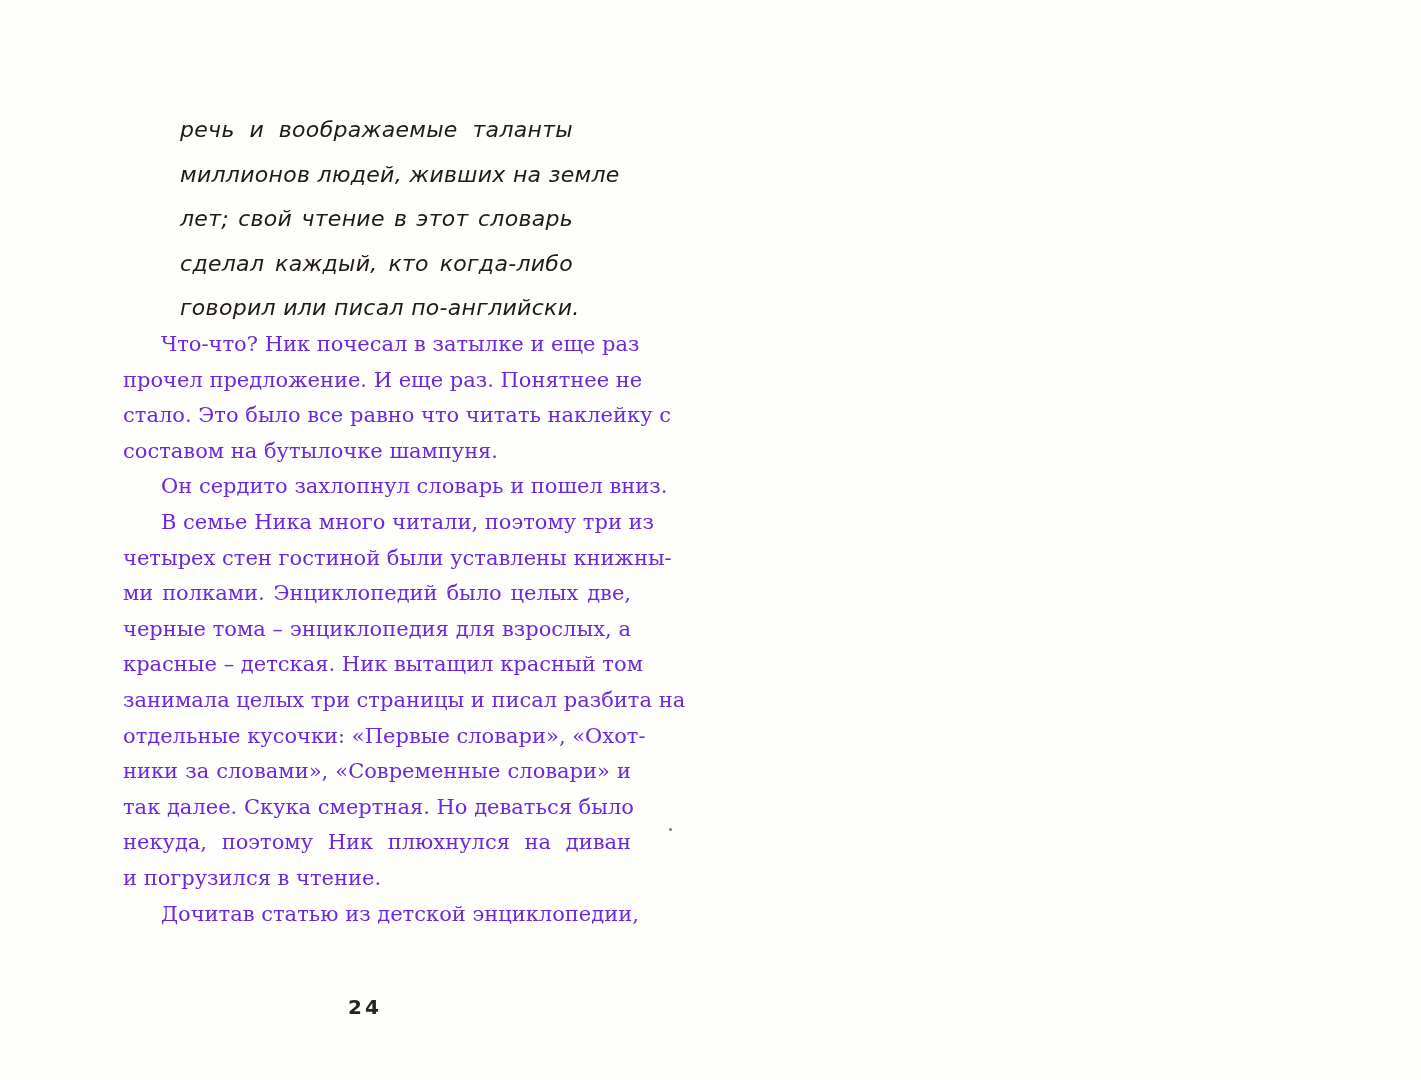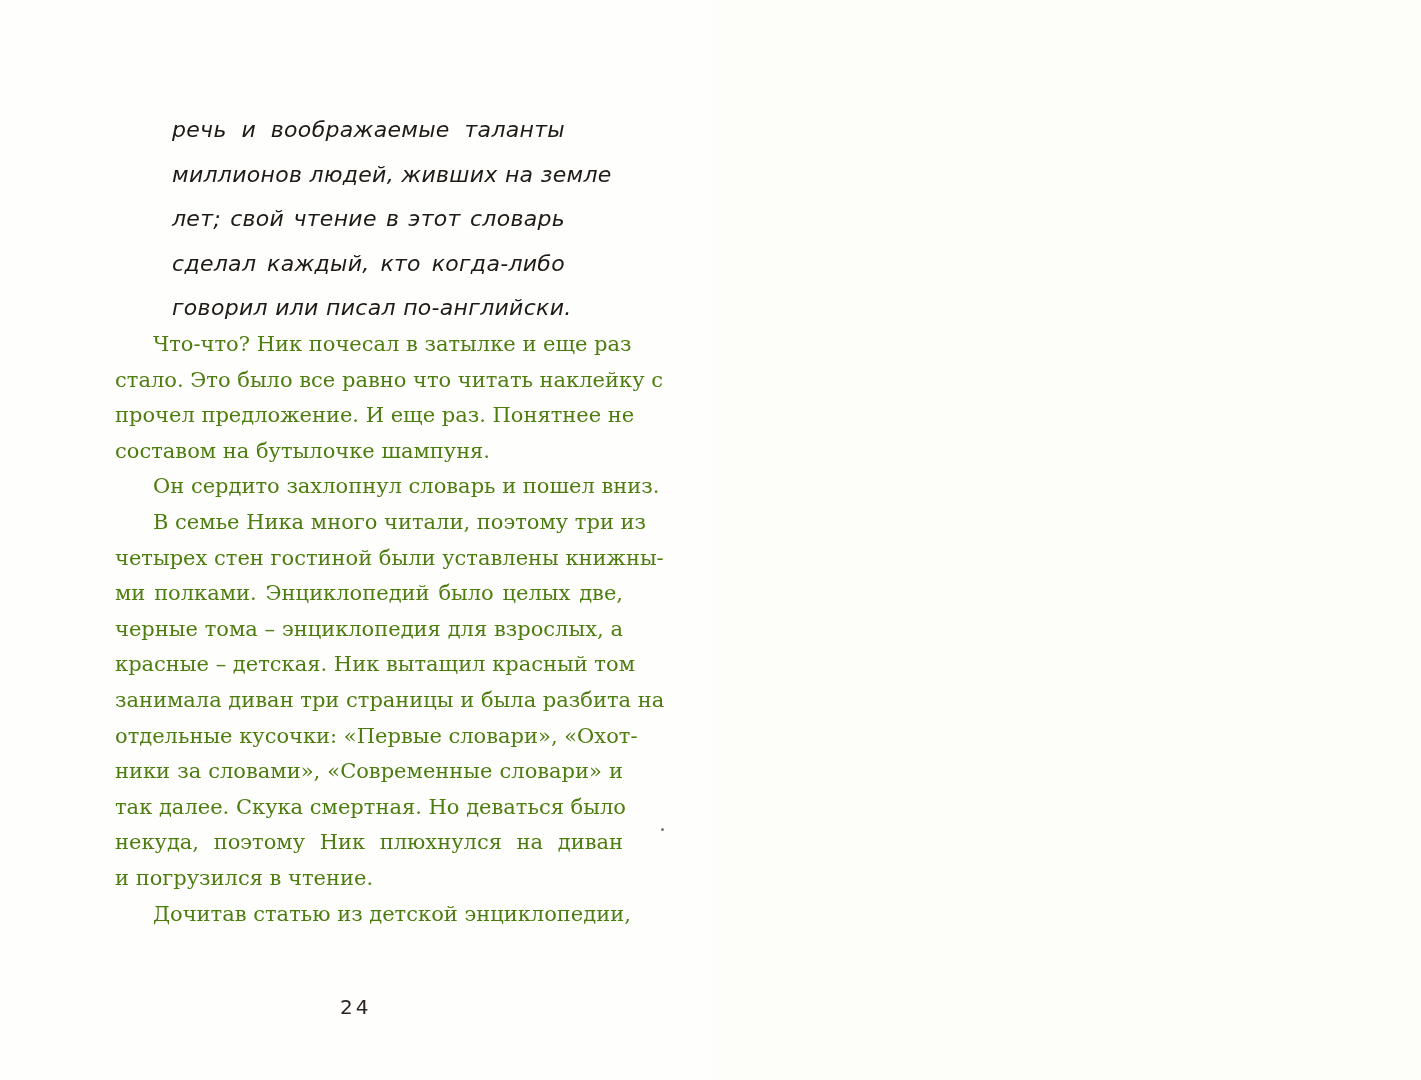--- a/index.html
+++ b/index.html
@@ -5,21 +5,21 @@
   html, body { margin: 0; padding: 0; }
   body {
     width: 1421px; height: 1080px; overflow: hidden;
     background: #fdfdfb;
     position: relative;
     color: #2a2520;
   }
   .page {
     position: absolute; top: 0; height: 1080px;
   }
-  .page-left { left: 0; width: 710px; background: #fefefc; }
+  .page-left { left: 8px; width: 710px; background: #fefefc; }
   .page-right { left: 710px; width: 711px; background: #fdfdf9; }
   .gutter-dot {
     position: absolute; left: 661px; top: 828px;
     width: 3px; height: 3px; border-radius: 50%; background: #777;
   }
   .quote {
     position: absolute; left: 172px; top: 108px; width: 393px;
     font-family: "DejaVu Sans", sans-serif;
     font-style: italic;
     font-size: 22px;
@@ -30,62 +30,62 @@
   .quote .qline {
     display: block; text-align: justify; text-align-last: justify;
     white-space: nowrap; height: 44.5px;
   }
   .quote .qline.last { text-align-last: left; }
   .body-text {
     position: absolute;
     font-family: "DejaVu Serif", serif;
     font-size: 21px;
     line-height: 35.6px;
-    color: #4d7c0f;
+    color: #6d28d9;
   }
   .left-text { left: 115px; top: 327px; width: 508px; }
   .line {
     display: block; height: 35.6px; white-space: nowrap;
     text-align: justify; text-align-last: justify;
   }
   .line.indent { padding-left: 38px; }
   .line.end { text-align-last: left; }
   .hand {
     font-family: "DejaVu Sans", sans-serif; font-style: italic; font-size: 22px;
   }
   .page-number {
     position: absolute; left: 340px; top: 995px;
-    font-family: "DejaVu Sans", sans-serif; font-weight: normal;
+    font-family: "DejaVu Sans", sans-serif; font-weight: bold;
     font-size: 20px; letter-spacing: 3px; color: #2a241e;
   }
 </style>
 </head>
 <body>
 
 <div class="page page-left">
   <div class="quote">
     <span class="qline">речь и воображаемые таланты</span>
     <span class="qline">миллионов людей, живших на земле</span>
     <span class="qline">лет; свой чтение в этот словарь</span>
     <span class="qline">сделал каждый, кто когда-либо</span>
     <span class="qline last">говорил или писал по-английски.</span>
   </div>
 
   <div class="body-text left-text" id="left-text">
     <span class="line indent">Что-что? Ник почесал в затылке и еще раз</span>
+      <span class="line">прочел предложение. И еще раз. Понятнее не</span>
       <span class="line">стало. Это было все равно что читать наклейку с</span>
-      <span class="line">прочел предложение. И еще раз. Понятнее не</span>
       <span class="line end">составом на бутылочке шампуня.</span>
       <span class="line indent end">Он сердито захлопнул словарь и пошел вниз.</span>
       <span class="line indent">В семье Ника много читали, поэтому три из</span>
       <span class="line">четырех стен гостиной были уставлены книжны-</span>
       <span class="line">ми полками. Энциклопедий было целых две,</span>
       <span class="line">черные тома – энциклопедия для взрослых, а</span>
       <span class="line">красные – детская. Ник вытащил красный том</span>
-  <span class="line">занимала диван три страницы и была разбита на</span>
+  <span class="line">занимала целых три страницы и писал разбита на</span>
       <span class="line">отдельные кусочки: «Первые словари», «Охот-</span>
       <span class="line">ники за словами», «Современные словари» и</span>
       <span class="line">так далее. Скука смертная. Но деваться было</span>
       <span class="line">некуда, поэтому Ник плюхнулся на диван</span>
       <span class="line end">и погрузился в чтение.</span>
       <span class="line indent">Дочитав статью из детской энциклопедии,</span>
     </div>
 
   <div class="page-number">24</div>
   <div class="gutter-dot"></div>

